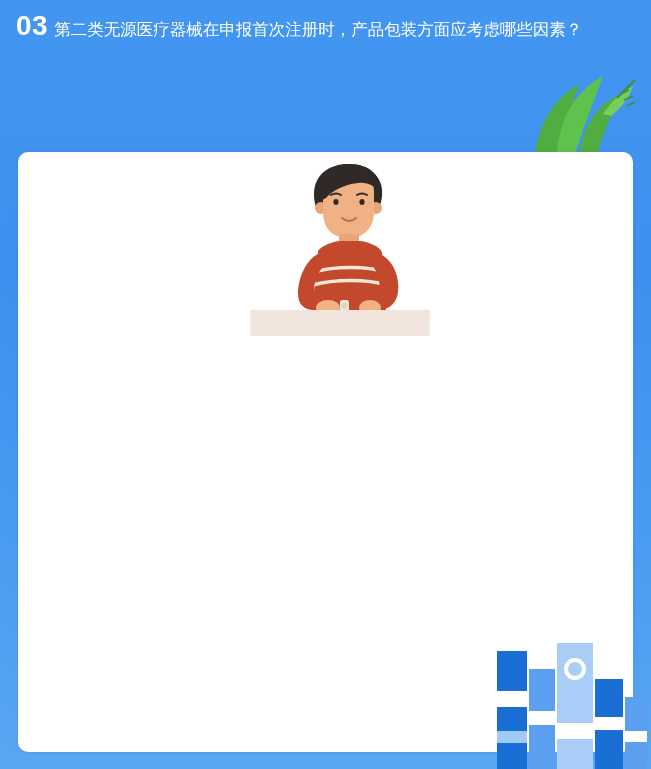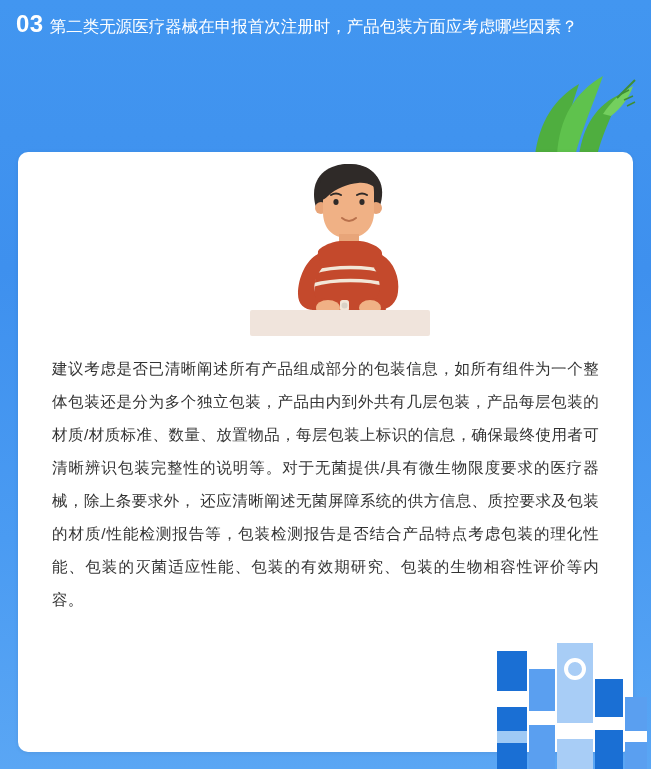--- a/index.html
+++ b/index.html
@@ -22,21 +22,21 @@
     overflow: hidden;
   }
   
   .header {
     position: relative;
     padding: 10px 22px 0 16px;
     color: #ffffff;
     z-index: 6;
   }
   .q-num {
-    font-size: 24px;
+    font-size: 28px;
     font-weight: bold;
     color: #ffffff;
     margin-right: 6px;
     letter-spacing: 0.5px;
   }
   .header-text {
     font-size: 16.5px;
     font-weight: normal;
     line-height: 30px;
   }
@@ -151,21 +151,20 @@
         <rect x="300" y="146" width="62" height="14" rx="7" fill="#c4492c"></rect>
         <ellipse cx="310" cy="156" rx="12" ry="8" fill="#f0b185"></ellipse>
         <ellipse cx="352" cy="156" rx="11" ry="8" fill="#f0b185"></ellipse>
 
         <rect x="322" y="148" width="9" height="11" rx="2.5" fill="#f2e7d8"></rect>
         <circle cx="326.5" cy="153.5" r="3" fill="#d9d2c6"></circle>
       </svg>
       <div class="desk"></div>
     </div>
 
-    <div class="body-text">建议考虑是否已清晰阐述所有产品组成部分的包装信息，如所有组件为一个整体包装还是分为多个独立包装，产品由内到外共有几层包装，产品每层包装的材质/材质标准、数量、放置物品，每层包装上标识的信息，确保最终使用者可清晰辨识包装完整性的说明等。对于无菌提供/具有微生物限度要求的医疗器械，除上条要求外， 还应清晰阐述无菌屏障系统的供方信息、质控要求及包装的材质/性能检测报告等，包装检测报告是否结合产品特点考虑包装的理化性能、包装的灭菌适应性能、包装的有效期研究、包装的生物相容性评价等内容。</div>
 
   </div>
 
   <div class="books">
     <svg width="160" height="130" viewBox="0 0 160 130" xmlns="http://www.w3.org/2000/svg" aria-hidden="true">
 
       <rect x="6" y="12" width="30" height="118" fill="#1a6fd4"></rect>
       <rect x="6" y="52" width="30" height="16" fill="#ffffff"></rect>
       <rect x="6" y="92" width="30" height="12" fill="#9fcaf5"></rect>
 

